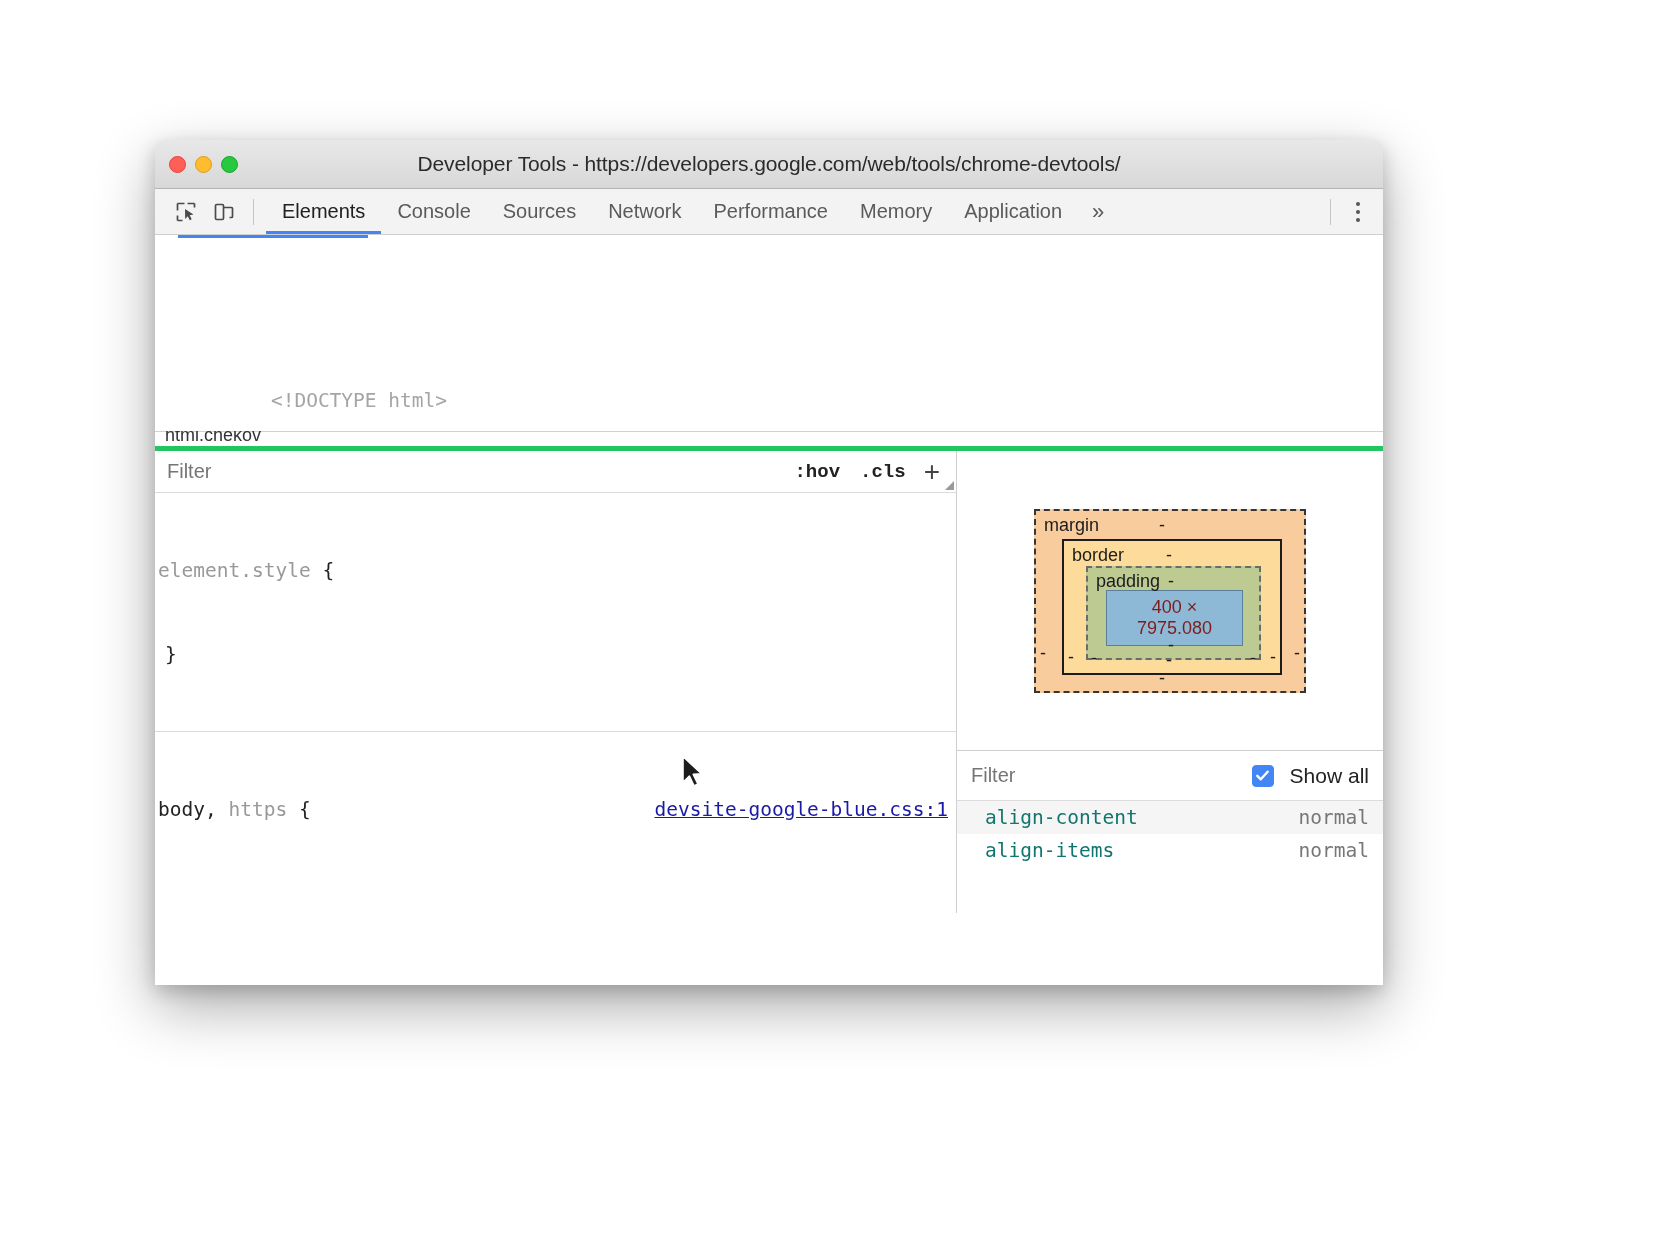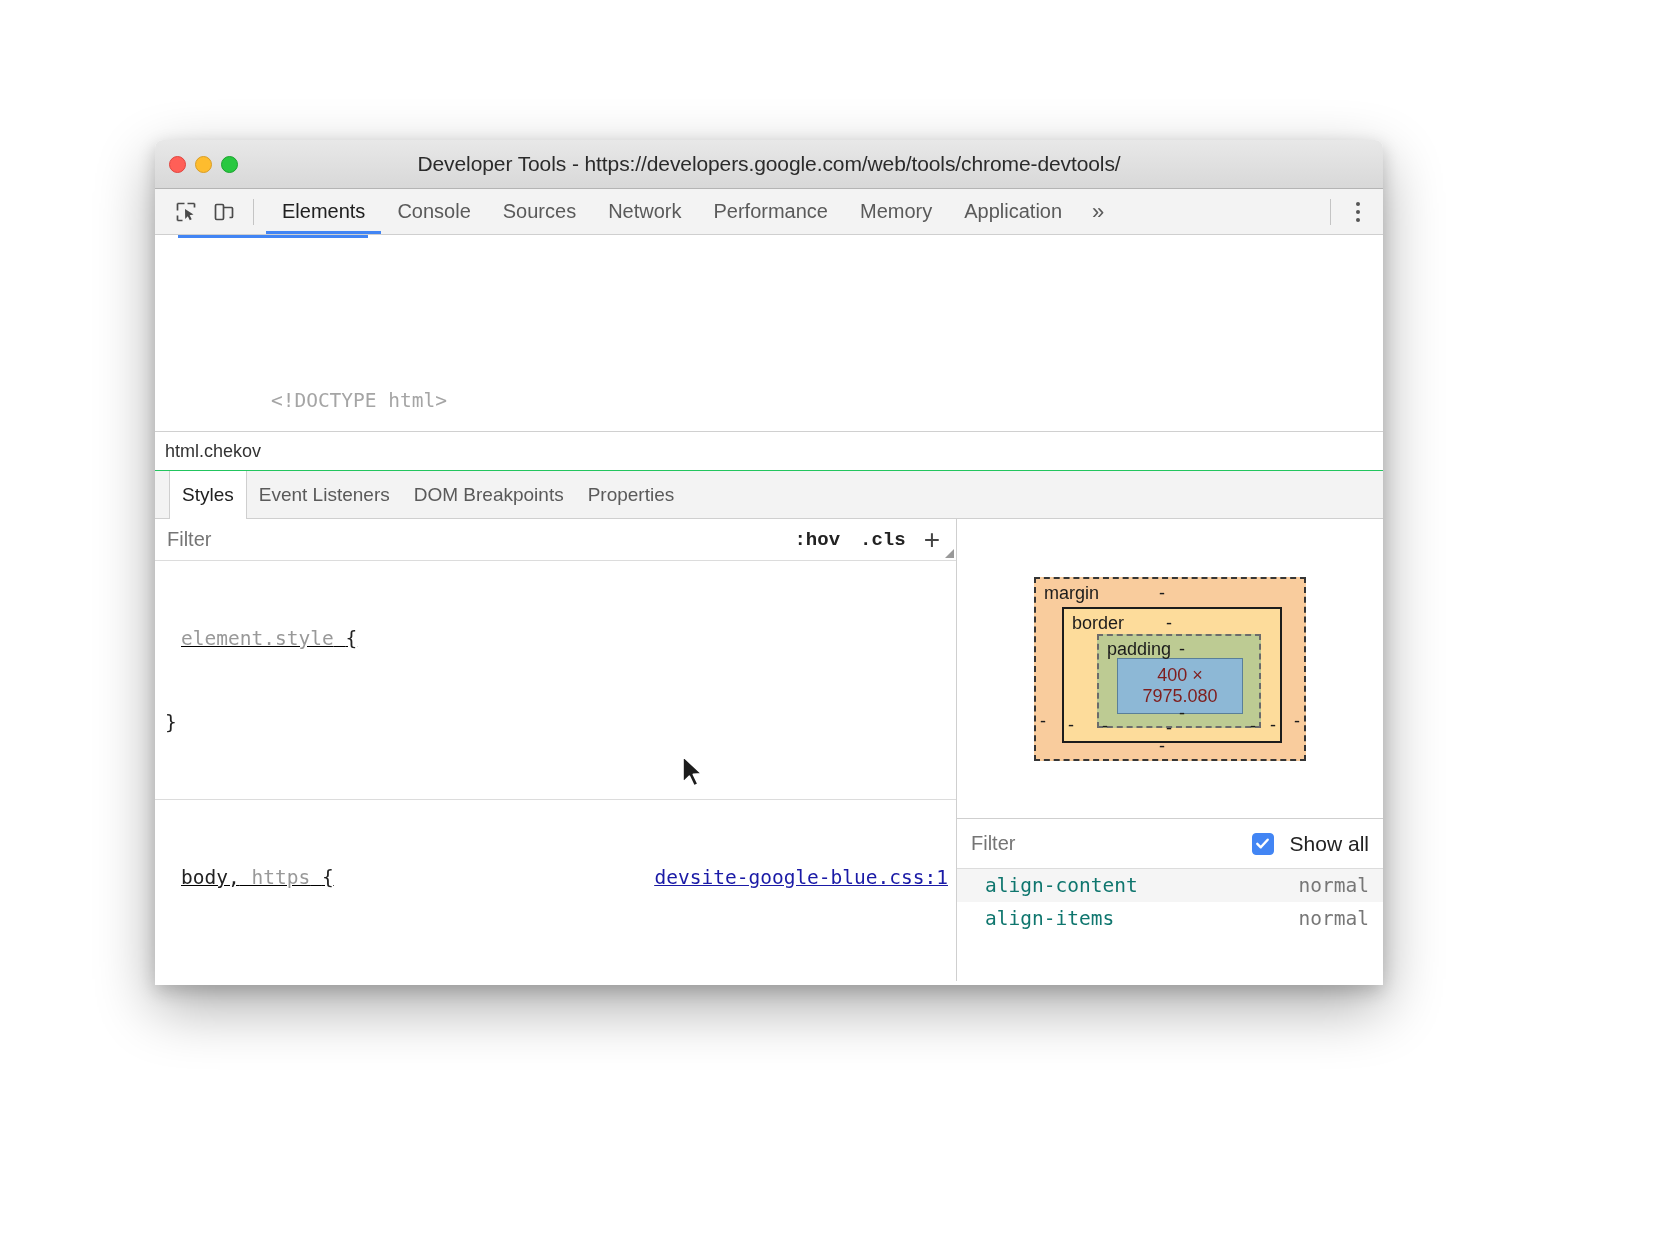--- a/index.html
+++ b/index.html
@@ -101,24 +101,24 @@
     font-family: "DejaVu Sans Mono", "Liberation Mono", monospace;
     font-size: 19.5px;
     line-height: 29px;
     white-space: pre;
   }
   .dom-line { padding-left: 22px; position: relative; }
   .c-doctype { color: #a5a5a5; }
 
   
   .crumbs {
-    height: 40px; display: flex; align-items: center;
+    height: 20px; display: flex; align-items: flex-end;
     background: #ffffff;
     border-top: 1px solid #d0d0d0;
-    border-bottom: 1px solid #22c55e;
+    border-bottom: 5px solid #22c55e;
     font-family: "Liberation Sans", sans-serif;
   }
   .crumb {
     display: flex; align-items: center;
     padding: 0 10px;
     font-size: 18px; color: #333;
     cursor: pointer; white-space: nowrap;
   }
   .crumb.active { background: #3367d6; color: #ffffff; }
 
@@ -174,21 +174,21 @@
     width: 0; height: 0;
     border-right: 9px solid #999;
     border-top: 9px solid transparent;
   }
 
   .rule-block { padding: 8px 0 6px 0; border-bottom: 1px solid #dcdcdc; position: relative; }
   .css {
     font-family: "DejaVu Sans Mono", "Liberation Mono", monospace;
     font-size: 19.5px; line-height: 28px; white-space: pre;
   }
-  .sel-line { padding-left: 26px; display: flex; align-items: baseline; text-decoration: underline; }
+  .sel-line { padding-left: 3px; display: flex; align-items: baseline; }
   .sel-main { color: #222; }
   .sel-dim { color: #999; }
   .src-link {
     margin-left: auto; padding-right: 8px;
     color: #1a1aa6; text-decoration: underline; cursor: pointer;
     font-size: 19.5px;
     font-family: "DejaVu Sans Mono", "Liberation Mono", monospace;
   }
   .cb {
     width: 19px; height: 19px; border-radius: 3px; margin-right: 8px;
@@ -214,21 +214,21 @@
   }
   .bm-border {
     background: #fddc9b; border: 2px solid #1c1c1c;
     padding: 5px 7px 7px 7px;
     margin: 22px 14px 8px 18px;
     position: relative;
   }
   .bm-padding {
     background: #bdcb93; border: 2px dashed #6b6b6b;
     padding: 4px 6px 6px 6px;
-    margin: 20px 12px 6px 26px;
+    margin: 20px 12px 6px 15px;
     position: relative;
   }
   .bm-content {
     background: #8db8d6; border: 1px solid #5a7f99;
     margin: 18px 10px 6px 12px;
     text-align: center;
     font-size: 18px; color: #7f1d1d;
     padding: 6px 8px;
   }
   .bm-label { position: absolute; font-size: 18px; color: #1c1c1c; }
@@ -327,26 +327,20 @@
 
       
 
       
     </div>
 
     <div class="crumbs">
       <div class="crumb">html.chekov</div>
     </div>
 
-    <div class="side-tabs">
-      <div class="side-tab active">Styles</div>
-      <div class="side-tab">Event Listeners</div>
-      <div class="side-tab">DOM Breakpoints</div>
-      <div class="side-tab">Properties</div>
-    </div>
 
     <div class="split">
 
       <div class="styles-pane">
 
         <div class="filter-row">
           <input class="filter-input" placeholder="Filter" style="">
           <span class="hov-btn">:hov</span>
           <span class="cls-btn">.cls</span>
           <span class="plus-btn">+</span>

